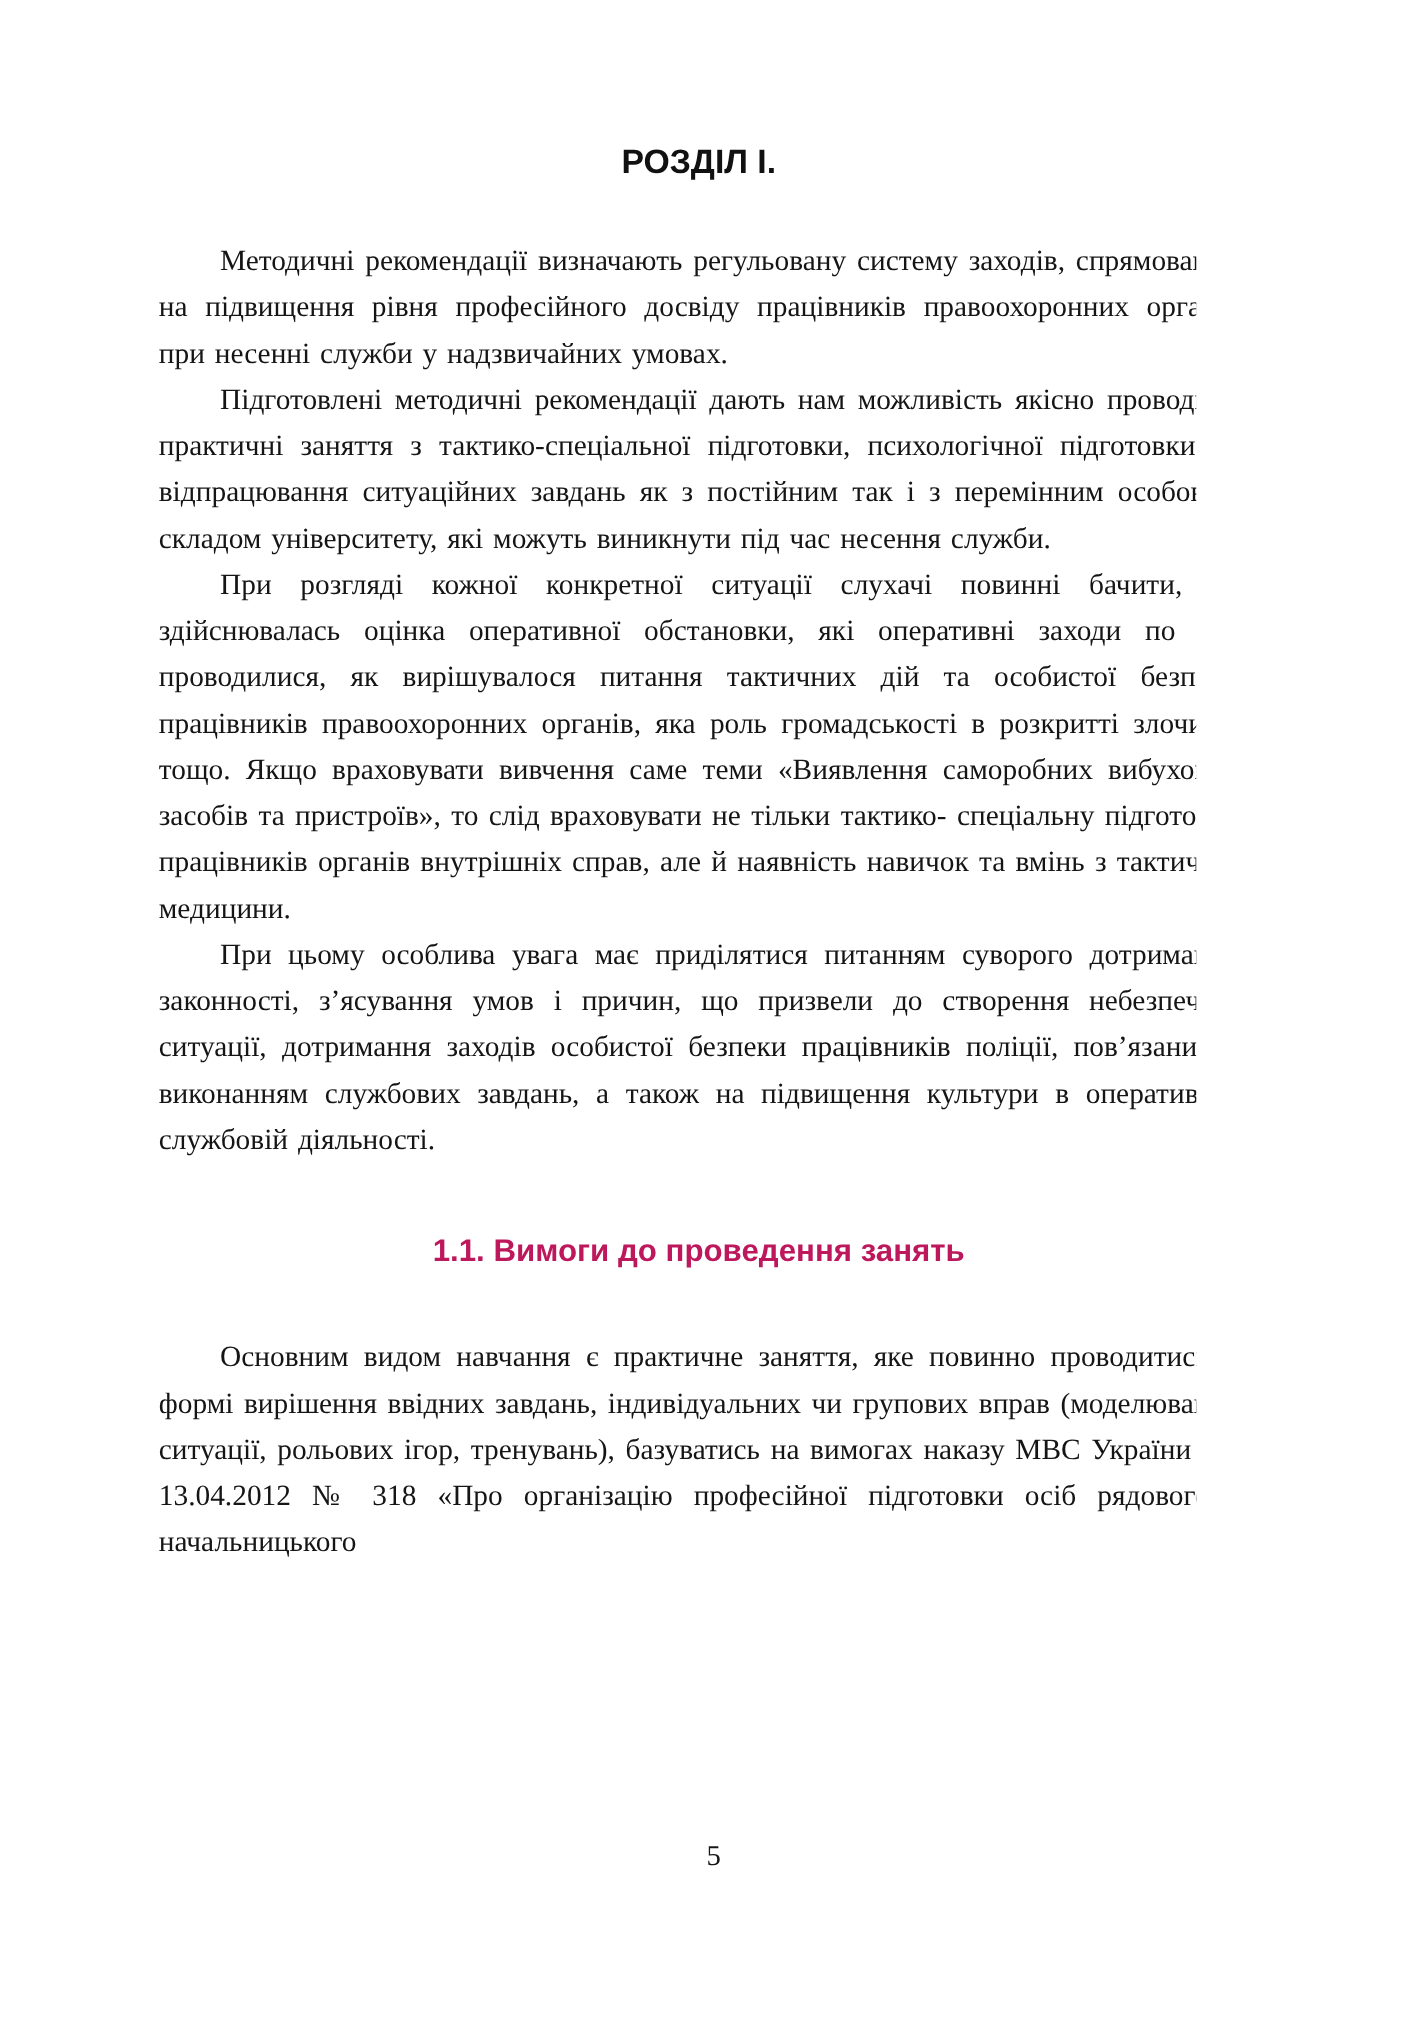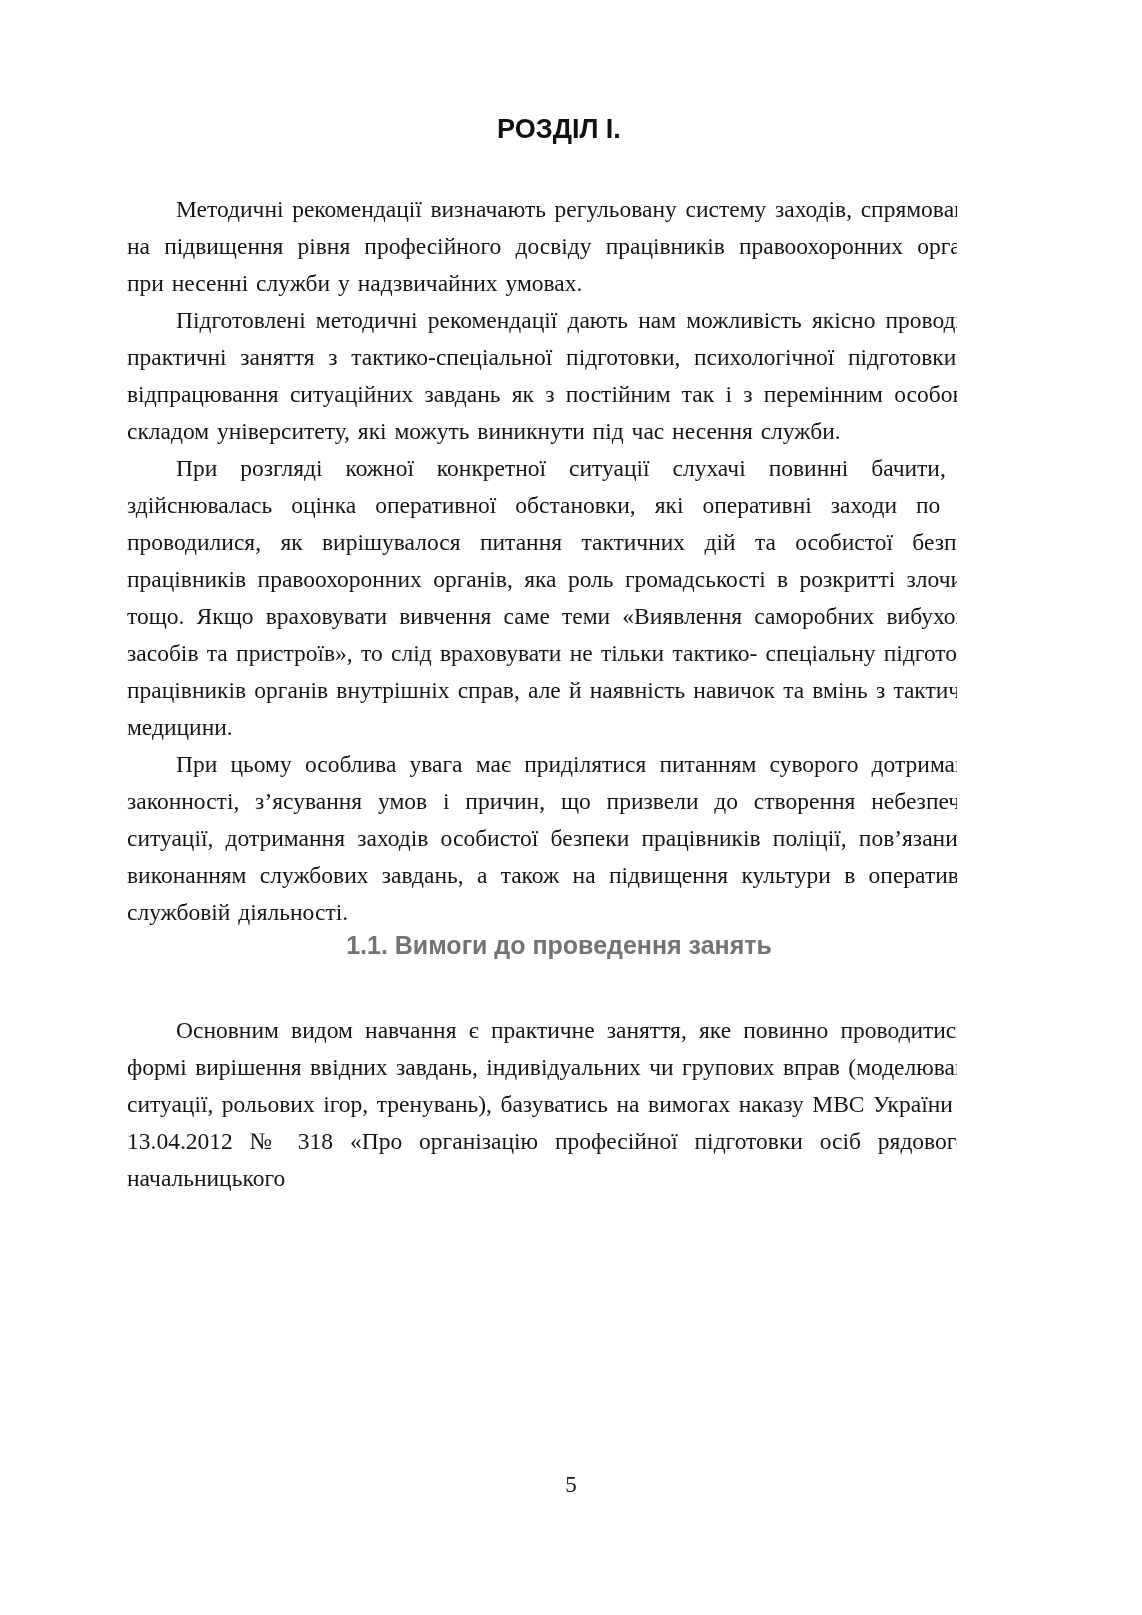--- a/index.html
+++ b/index.html
@@ -37,26 +37,27 @@
   }
   .body-text p {
     margin: 0;
     font-size: 23.5px;
     line-height: 37px;
     text-align: justify;
     text-indent: 49px;
     word-spacing: 2px;
   }
   .section-heading {
+    margin-top: 56px;
     margin-bottom: 52px;
     text-align: center;
     font-family: "Liberation Sans", sans-serif;
     font-weight: bold;
     font-size: 25px;
-    color: #737373;
+    color: #be185d;
   }
   .page-number {
     position: absolute;
     left: 0;
     width: 1142px;
     top: 1472px;
     text-align: center;
     font-size: 23px;
     color: #151515;
   }

